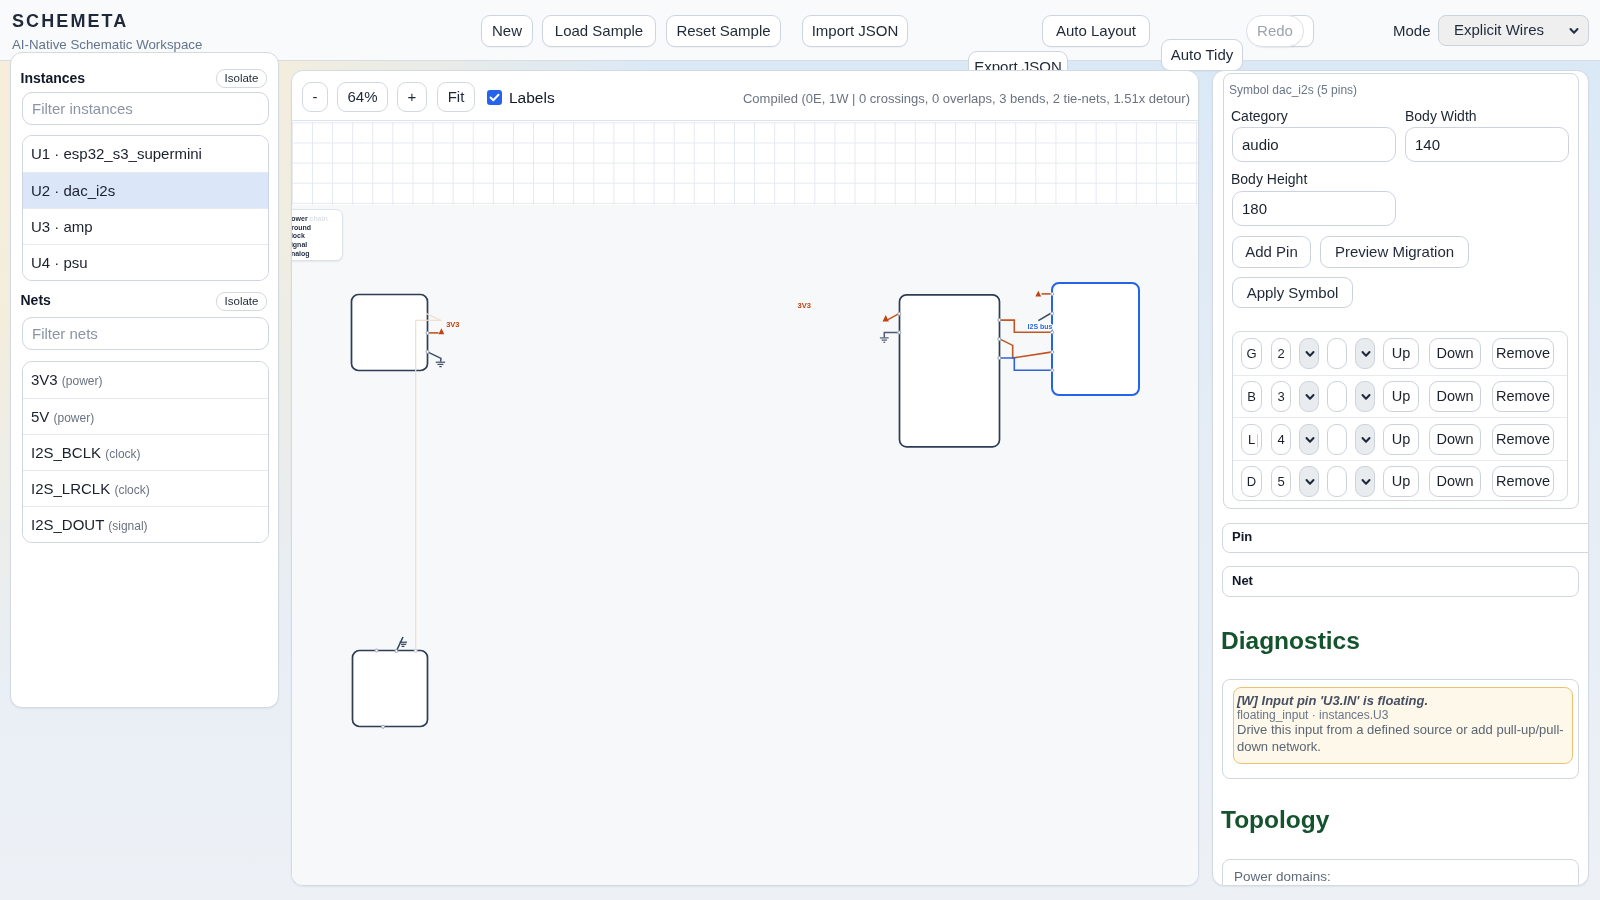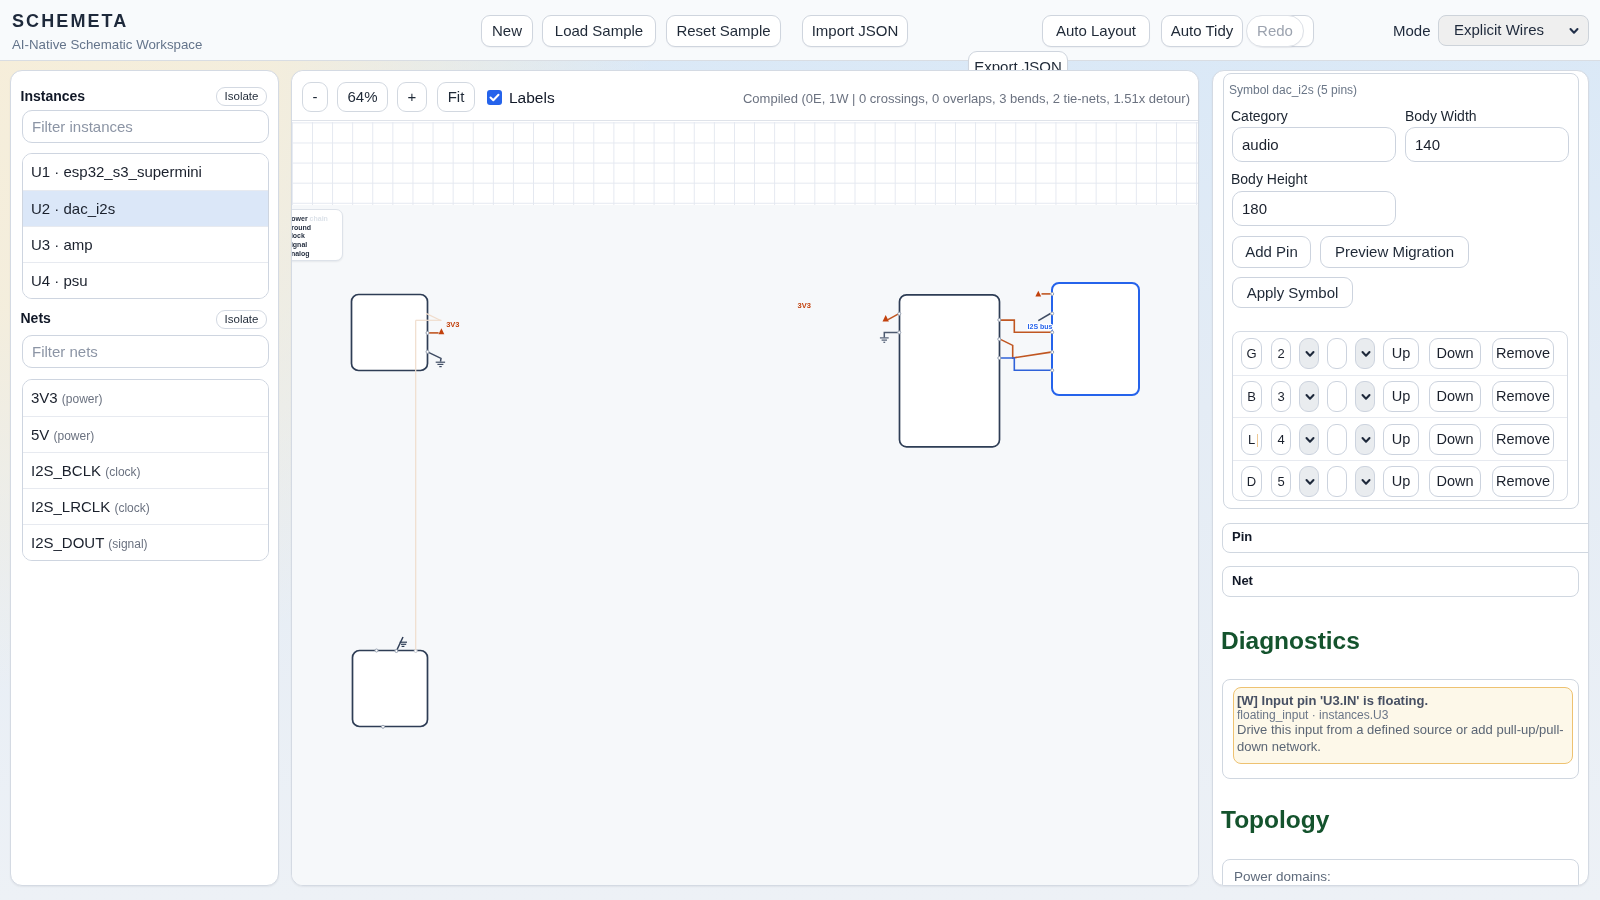--- a/index.html
+++ b/index.html
@@ -30,21 +30,21 @@
     font-family:"Liberation Sans", sans-serif;
     font-size:15px; color:#1f2937; text-align:center; line-height:30px;
     box-shadow:0 1px 1px rgba(15,23,42,0.04);
   }
   .hlabel { position:absolute; top:22px; font-size:15px; color:#1e293b; }
   .hselect {
     position:absolute; top:15px; height:31px; background:#efefef;
     border:1px solid #cdd3da; border-radius:8px; font-size:15px; color:#1e293b;
   }
   
-  .sidebar { left:10px; top:70px; width:269px; height:816px; }
+  .sidebar { left:10px; top:52px; width:269px; height:656px; }
   .sec-title { position:absolute; left:9.5px; font-size:14px; font-weight:bold; color:#111827; }
   .isolate {
     position:absolute; right:11px; width:51px; height:19px;
     border:1px solid #d3d9e2; border-radius:9px; background:#fff;
     font-size:11.5px; color:#1f2937; text-align:center; line-height:17px;
   }
   .filter {
     position:absolute; left:11px; width:247px; height:33px;
     border:1px solid #ced5e0; border-radius:10px; background:#fff;
     font-size:15px; color:#8c95a5; line-height:31px; padding-left:9px;
@@ -103,21 +103,21 @@
 <body>
   <div class="header">
     <div class="brand-title">SCHEMETA</div>
     <div class="brand-sub">AI-Native Schematic Workspace</div>
     <div class="hbtn" style="left:481px;width:52px;">New</div>
     <div class="hbtn" style="left:542px;width:114px;">Load Sample</div>
     <div class="hbtn" style="left:666px;width:115px;">Reset Sample</div>
     <div class="hbtn" style="left:802px;width:106px;">Import JSON</div>
     <div class="hbtn" style="left:968px;width:100px;margin-top:36px;">Export JSON</div>
     <div class="hbtn" style="left:1042px;width:108px;">Auto Layout</div>
-    <div class="hbtn" style="left:1161px;width:82px;">Auto Tidy</div>
+    <div class="hbtn" style="left:1161px;width:82px;margin-top:24px;">Auto Tidy</div>
     <div class="hbtn" style="left:1254px;width:60px;">Undo</div>
     <div class="hbtn" style="left:1246px;width:58px;color:#9ca3af;border-color:#dde1e7;border-radius:16px;">Redo</div>
     <div class="hlabel" style="left:1393px;">Mode</div>
     <div class="hselect" style="left:1438px;width:151px;">
       <span style="position:absolute;left:15px;top:5px;">Explicit Wires</span>
       <svg style="position:absolute;right:8px;top:9px;" width="12" height="12" viewBox="0 0 12 12">
         <path d="M2.5 4 L6 7.8 L9.5 4" fill="none" stroke="#22304a" stroke-width="2" stroke-linecap="round" stroke-linejoin="round"></path>
       </svg>
     </div>
   </div>
@@ -323,21 +323,21 @@
     </div>
     <div class="card" style="left:9px;top:452px;width:418px;height:30px;">
       <div style="position:absolute;left:9px;top:5px;font-size:13px;font-weight:bold;color:#111827;">Pin</div>
     </div>
     <div class="card" style="left:9px;top:495px;width:357px;height:31px;">
       <div style="position:absolute;left:9px;top:6px;font-size:13px;font-weight:bold;color:#111827;">Net</div>
     </div>
     <div class="h2" style="left:8px;top:556px;">Diagnostics</div>
     <div class="card" style="left:9px;top:608px;width:357px;height:100px;">
       <div style="position:absolute;left:10px;top:7px;width:340px;height:77px;background:#fdf8e9;border:1px solid #eec271;border-radius:8px;">
-        <div style="position:absolute;left:3px;top:5px;font-size:13px;font-weight:bold;color:#475063;">[W] Input pin 'U3.IN' is floating.</div>
+        <div style="position:absolute;left:3px;top:5px;font-size:13px;font-weight:bold;color:#475063;font-style:italic;">[W] Input pin 'U3.IN' is floating.</div>
         <div style="position:absolute;left:3px;top:20px;font-size:12px;color:#6a7587;">floating_input · instances.U3</div>
         <div style="position:absolute;left:3px;top:33px;width:338px;font-size:13px;line-height:17px;color:#5b6675;">Drive this input from a defined source or add pull-up/pull-down network.</div>
       </div>
     </div>
     <div class="h2" style="left:8px;top:735px;">Topology</div>
     <div class="card" style="left:9px;top:788px;width:357px;height:110px;">
       <div style="position:absolute;left:11px;top:9px;font-size:13.5px;color:#5f6b7c;">Power domains:</div>
     </div>
   </div>
 

